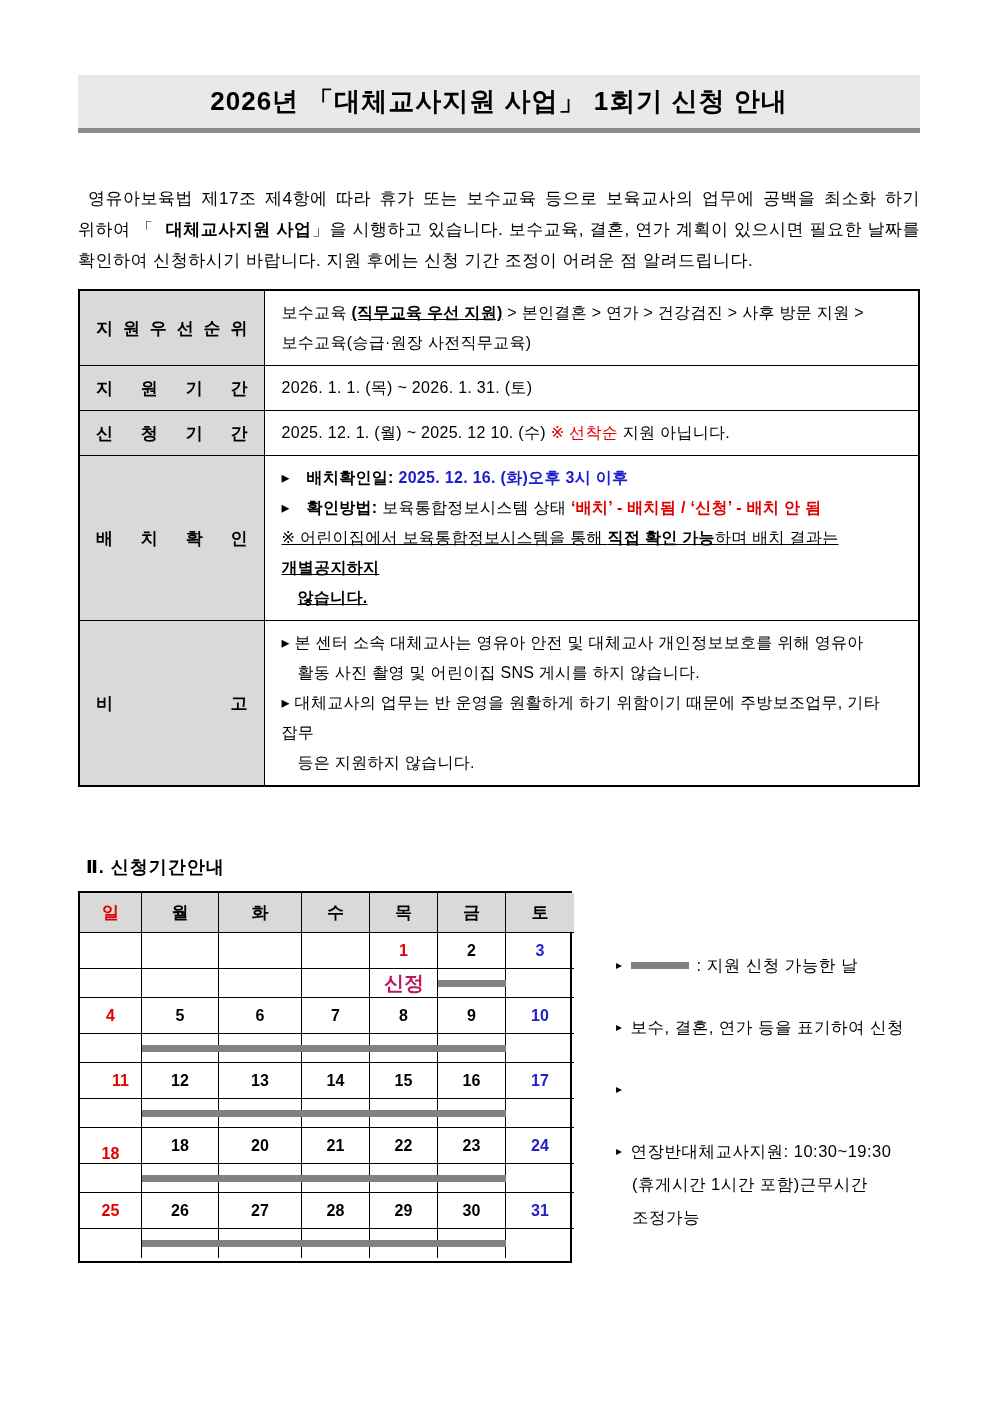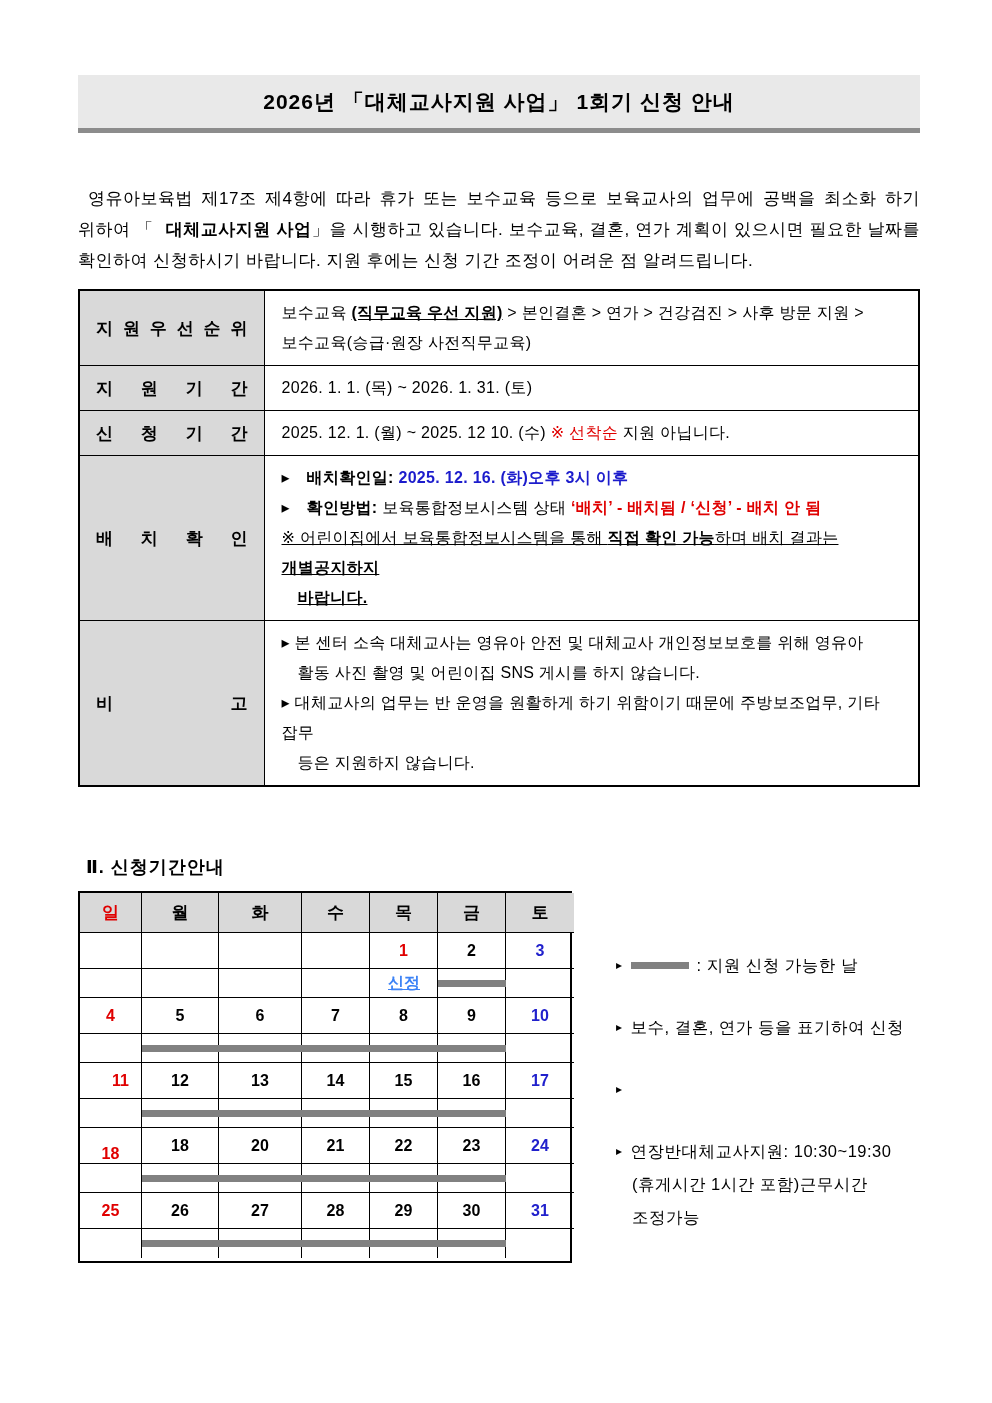--- a/index.html
+++ b/index.html
@@ -12,21 +12,21 @@
   }
   .page { padding:75px 72px 0 78px; }
 
   
   .title-bar {
     background:#e9e9e9;
     border-bottom:5px solid #8c8c8c;
     height:58px;
     display:flex; align-items:center; justify-content:center;
   }
-  .title-bar h1 { font-size:21px; font-weight:bold; letter-spacing:1px; }
+  .title-bar h1 { font-size:26px; font-weight:bold; letter-spacing:1px; }
 
   
   .intro {
     margin-top:50px;
     font-size:17px; line-height:31px;
     text-align:justify; text-indent:10px;
     letter-spacing:0.5px;
     word-break:keep-all;
   }
 
@@ -67,21 +67,21 @@
     display:flex; align-items:center; justify-content:center;
     font-size:16px; font-weight:bold;
   }
   .cal-cell.col7 { border-right:none; }
   .cal-cell.lastrow { border-bottom:none; }
   .cal-cell.hdr { background:#d9d9d9; font-size:17px; }
   .cal-cell .red-txt { color:#e00000; }
   .cal-cell .blue-txt { color:#2121cc; }
   .bar-span { align-self:center; height:7px; background:#818181; width:100%; z-index:2; }
   .marker-label { display:flex; align-items:center; justify-content:center; z-index:2;
-    color:#3b82f6; font-weight:bold; font-size:16px;text-decoration:underline; }
+    color:#be185d; font-weight:bold; font-size:20px; }
 
   
   .legend { margin-left:44px; padding-top:58px; font-size:16.5px; letter-spacing:0.5px; word-break:keep-all; }
   .legend-item { margin-bottom:29px; }
   .legend-line { line-height:33px; display:flex; align-items:center; }
   .legend-line.cont { padding-left:16px; }
   .bullet { font-size:12px; margin-right:8px; }
   .legend-bar { display:inline-block; width:58px; height:7px; background:#818181; margin-right:8px; }
 </style>
 </head>
@@ -146,21 +146,21 @@
               <span>배</span>
               <span>치</span>
               <span>확</span>
               <span>인</span>
             </div>
           </td>
           <td class="value-cell">
             <div class="vline"><span>▸ </span><span class="bold">배치확인일:</span><span> </span><span class="blueb">2025. 12. 16. (화)오후 3시 이후</span></div>
             <div class="vline"><span>▸ </span><span class="bold">확인방법:</span><span> 보육통합정보시스템 상태 </span><span class="redb">‘배치’ - 배치됨 / ‘신청’ - 배치 안 됨</span></div>
             <div class="vline"><span class="ul">※ 어린이집에서 보육통합정보시스템을 통해 </span><span class="ulb">직접 확인 가능</span><span class="ul">하며 배치 결과는 </span><span class="ulb">개별공지하지</span></div>
-            <div class="vline indent"><span class="ulb">바랍니다. </span></div>
+            <div class="vline indent"><span class="ulb">않습니다. </span></div>
           </td>
         </tr>
         <tr>
           <td class="label-cell">
             <div class="label-flex">
               <span>비</span>
               <span>고</span>
             </div>
           </td>
           <td class="value-cell">

